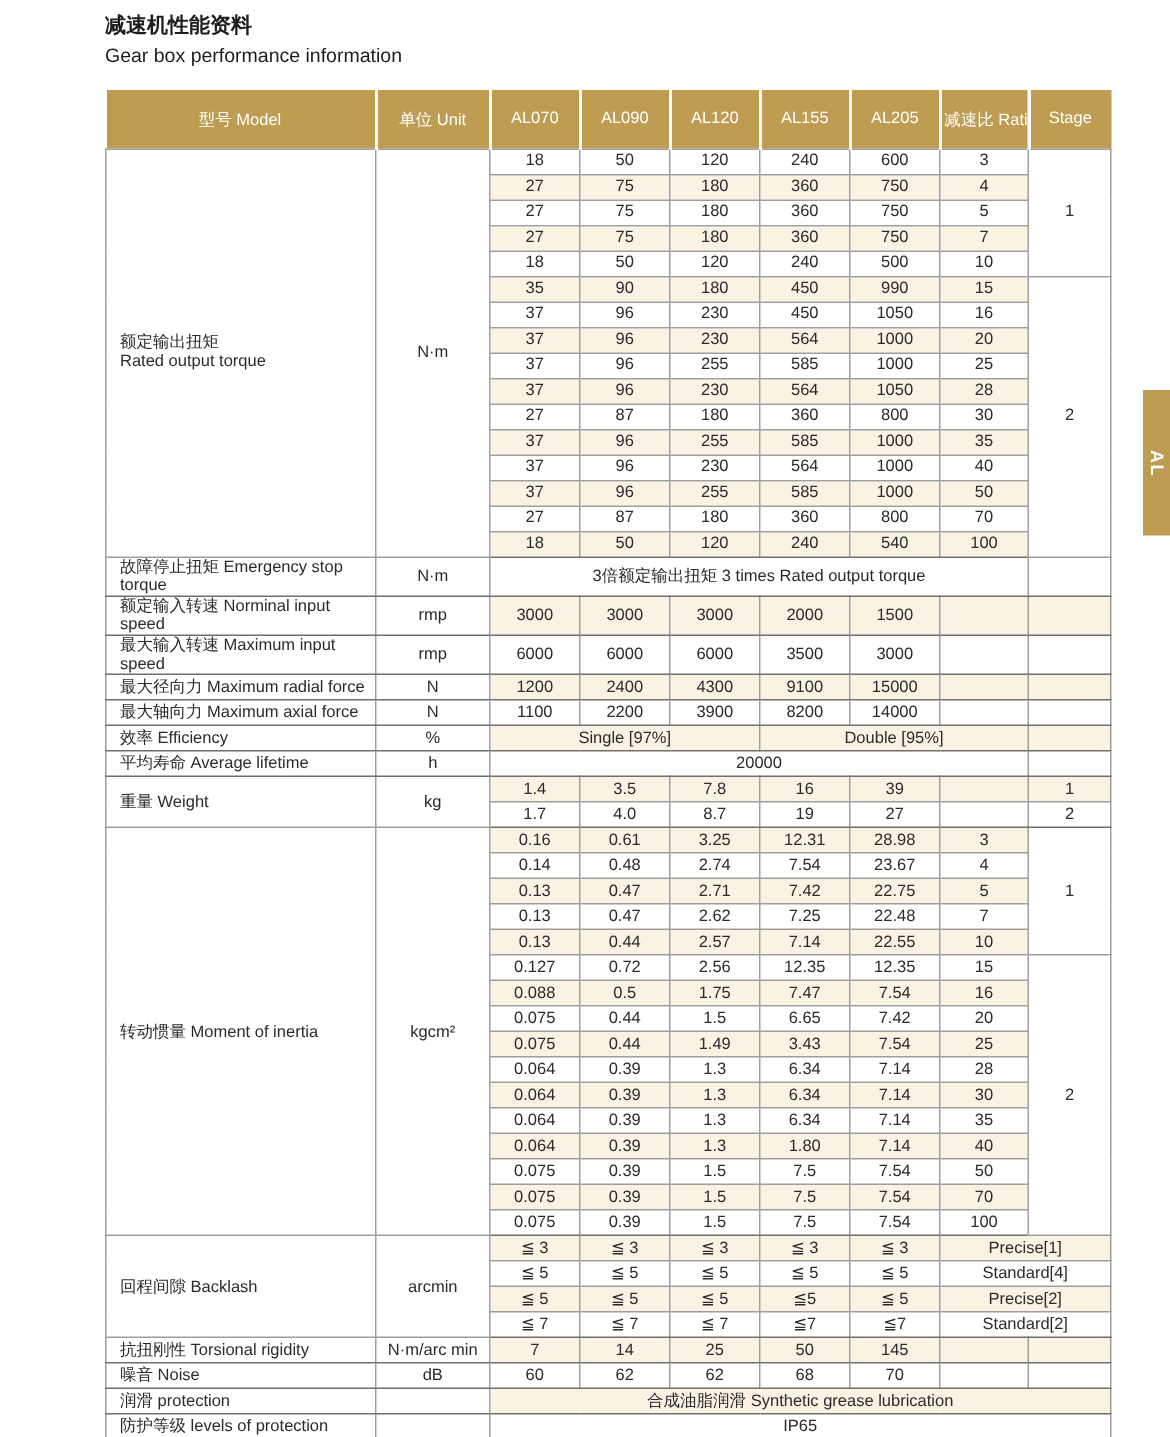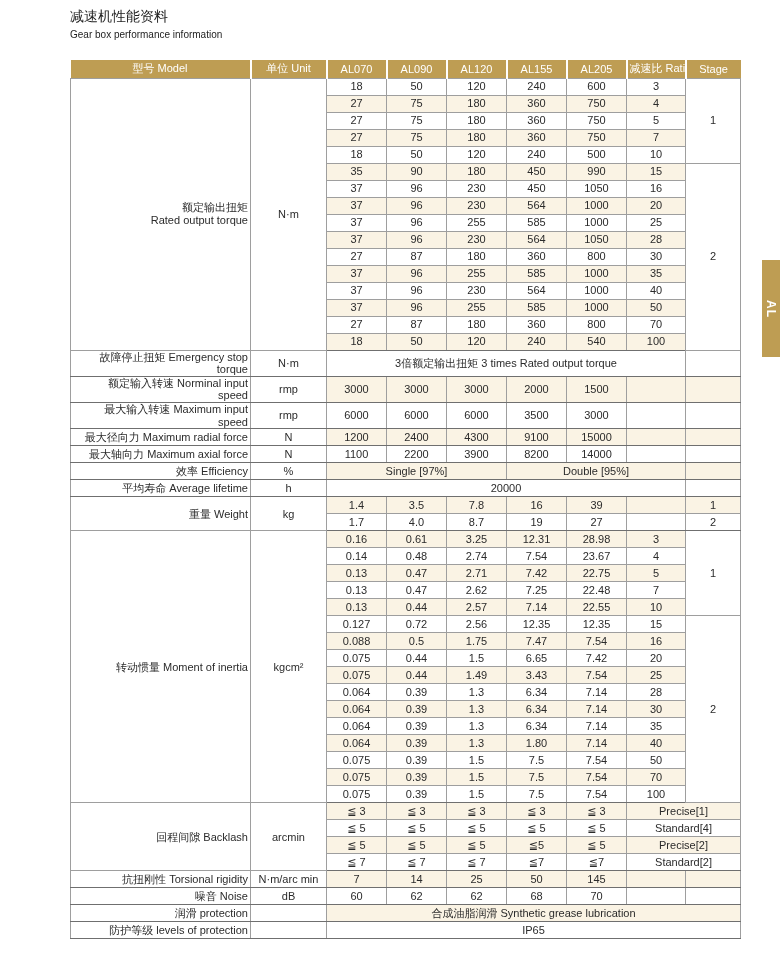--- a/index.html
+++ b/index.html
@@ -6,33 +6,33 @@
     --gold:#BE9D53;
     --cream:#FAF3E4;
     --border:#9e9e9e;
     --border-dark:#6f6f6f;
     --text:#2b2b2b;
   }
   *{box-sizing:border-box;}
   html,body{margin:0;padding:0;background:#fff;}
   body{width:780px;height:958px;position:relative;font-family:"Liberation Sans","DejaVu Sans",sans-serif;color:var(--text);}
   .page{position:relative;width:780px;height:958px;overflow:hidden;background:#fff;}
-  .title-zh{position:absolute;left:70px;top:8px;font-size:14px;font-weight:normal;color:#1d1d1d;margin:0;}
-  .title-en{position:absolute;left:70px;top:29px;font-size:10px;color:#1d1d1d;}
+  .title-zh{position:absolute;left:70px;top:8px;font-size:14px;font-weight:bold;color:#1d1d1d;margin:0;}
+  .title-en{position:absolute;left:70px;top:29px;font-size:13px;color:#1d1d1d;}
   table.perf{position:absolute;left:70px;top:60px;width:670px;border-collapse:collapse;table-layout:fixed;}
   table.perf th{
     background:var(--gold);color:#fff;font-weight:normal;font-size:11px;
-    height:18px;padding:0 2px;border:none;border-left:2px solid #fff;overflow:hidden;white-space:nowrap;margin-top:40px;
+    height:39px;padding:0 2px;border:none;border-left:2px solid #fff;overflow:hidden;white-space:nowrap;margin-top:40px;
   }
   table.perf th:first-child{border-left:none;}
   table.perf td{
     border:1px solid var(--border);font-size:11px;height:17px;padding:0 2px;
     text-align:center;background:#fff;overflow:hidden;white-space:nowrap;line-height:1.15;
   }
-  table.perf td.label{text-align:right;padding-left:9px;white-space:normal;}
+  table.perf td.label{text-align:left;padding-left:9px;white-space:normal;}
   table.perf td.cream{background:var(--cream);}
   table.perf td.stage-merged{background:#fff;}
   table.perf tr.sec-end td{border-bottom-color:var(--border-dark);}
   table.perf tr:last-child td{border-bottom-color:var(--border-dark);}
   .side-tab{
     position:absolute;left:762px;top:260px;width:18px;height:97px;background:var(--gold);
     color:#fff;font-size:12px;font-weight:bold;letter-spacing:1px;
     writing-mode:vertical-rl;text-align:center;line-height:18px;
   }
 </style>

